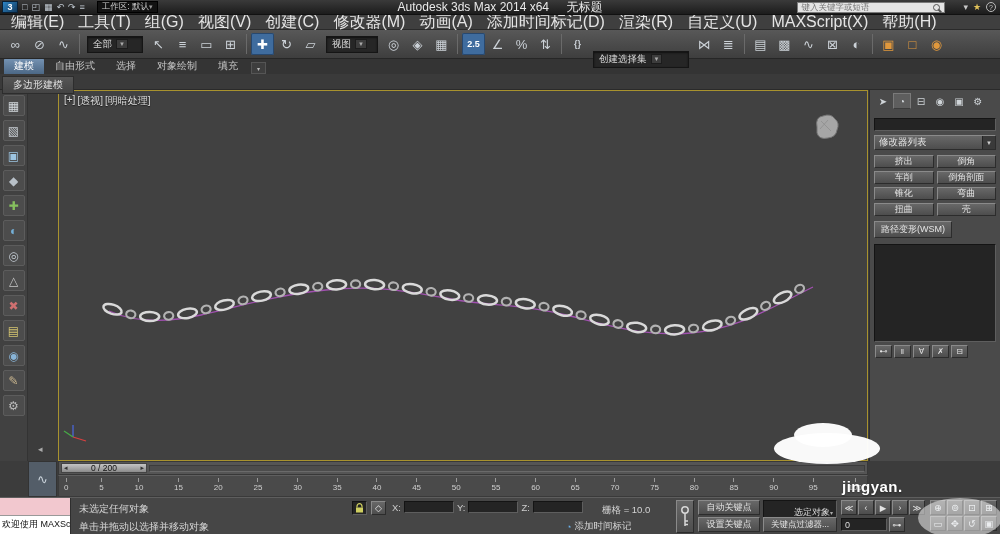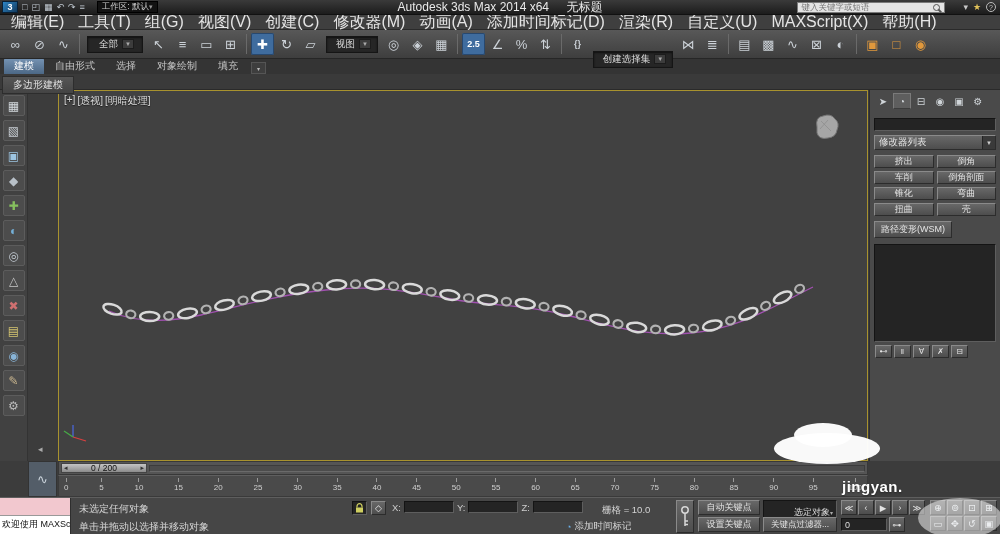--- a/index.html
+++ b/index.html
@@ -38,21 +38,21 @@
   
   .toolbar{position:absolute;left:0;top:30px;width:1000px;height:29px;background:linear-gradient(#585858,#3e3e3e);
            border-bottom:1px solid #262626;display:flex;align-items:center;padding:0 4px;gap:1px;z-index:18}
   .tbtn{width:23px;height:22px;display:flex;align-items:center;justify-content:center;font-size:13px;color:#ccd2d8;
         border-radius:2px;flex:none;cursor:default}
   .tbtn.txt{font-size:9px;font-weight:bold}
   .tbtn.active{background:#3f6c9e;box-shadow:inset 0 0 0 1px #28486e;color:#fff}
   .tbtn.hot{color:#e0983c}
   .tsep{width:1px;height:20px;background:#2d2d2d;border-right:1px solid #6a6a6a;margin:0 3px;flex:none}
   .tdrop{height:17px;background:#262626;border:1px solid #151515;box-shadow:inset 0 1px 2px rgba(0,0,0,.6);
-         color:#ddd;font-size:9.5px;display:flex;align-items:center;justify-content:center;
+         color:#ddd;font-size:9.5px;display:flex;align-items:center;justify-content:flex-start;
          padding:0 2px 0 5px;margin:0 3px;flex:none}
   .tdrop-caret{font-size:6px;color:#aaa;background:#3c3c3c;border:1px solid #1c1c1c;padding:1px 2px;margin-left:4px}
 
   
   .ribbon-tabs{position:absolute;left:0;top:59px;width:1000px;height:15px;background:#343434;display:flex;
                align-items:flex-end;padding-left:4px;z-index:17}
   #ribbon-tabs-inner{display:flex;gap:1px;align-items:flex-end}
   .rtab{padding:1px 10px;font-size:10px;color:#c6c6c6;cursor:default}
   .rtab.ractive{background:linear-gradient(#7694b4,#4c6886);color:#fff;border-radius:2px 2px 0 0}
   .ribbon-min{width:15px;height:12px;margin-left:3px;border:1px solid #555;background:#3e3e3e;color:#bbb;
@@ -231,21 +231,21 @@
       <div class="tbtn">◎</div>
       <div class="tbtn">◈</div>
       <div class="tbtn">▦</div>
       <div class="tsep"></div>
       <div class="tbtn active txt">2.5</div>
       <div class="tbtn">∠</div>
       <div class="tbtn">%</div>
       <div class="tbtn">⇅</div>
       <div class="tsep"></div>
       <div class="tbtn txt">{}</div>
-      <div class="tdrop" style="width: 80px; margin-top: 30px;">
+      <div class="tdrop" style="width: 96px; margin-top: 30px;">
         <span>创建选择集</span>
         <span class="tdrop-caret">▼</span>
       </div>
       <div class="tbtn">⋈</div>
       <div class="tbtn">≣</div>
       <div class="tsep"></div>
       <div class="tbtn">▤</div>
       <div class="tbtn">▩</div>
       <div class="tbtn">∿</div>
       <div class="tbtn">⊠</div>

